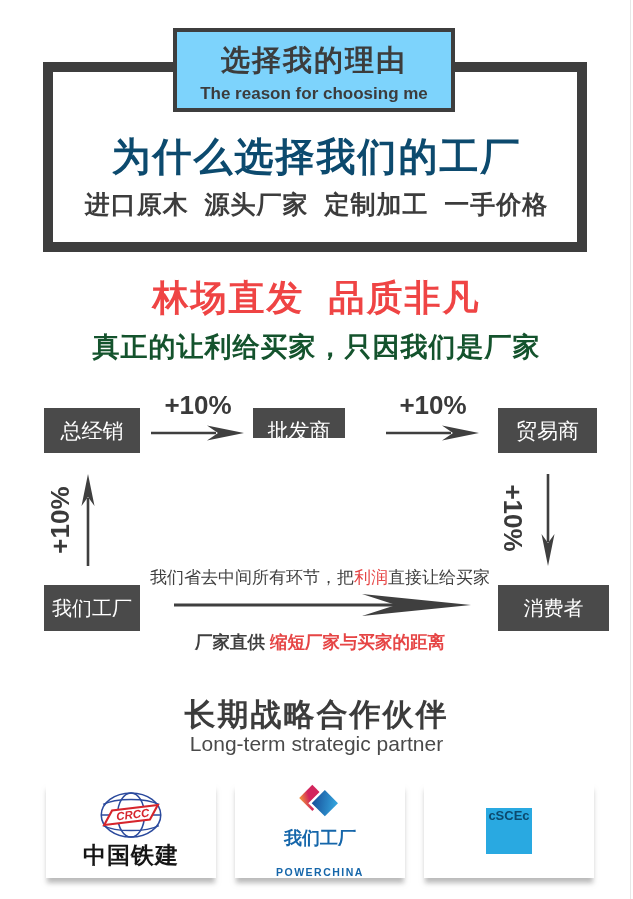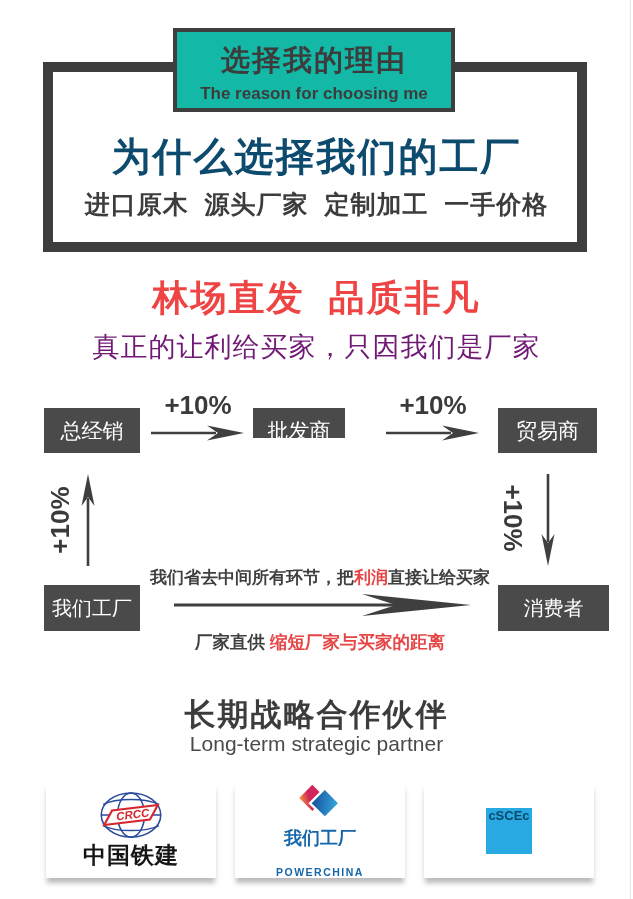--- a/index.html
+++ b/index.html
@@ -4,53 +4,53 @@
 <style>
   html,body{margin:0;padding:0;background:#ffffff;}
   body{font-family:"Liberation Sans","DejaVu Sans",sans-serif;color:#3f3f3f;}
   .page{position:relative;width:633px;height:899px;background:#fff;overflow:hidden;}
   .edge-line{position:absolute;left:630px;top:0;width:1px;height:100%;background:#e7e7e7;}
 
   
   .outer-box{position:absolute;left:43px;top:62px;width:544px;height:190px;
              border:10px solid #3e3e3e;box-sizing:border-box;background:#fff;}
   .badge{position:absolute;left:173px;top:28px;width:282px;height:84px;
-         border:4px solid #3e3e3e;box-sizing:border-box;background:#14b8a6;z-index:2;
+         border:4px solid #3e3e3e;box-sizing:border-box;background:#7dd3fc;z-index:2;
          text-align:center;}
   .badge-title{font-size:29px;font-weight:800;letter-spacing:2px;margin-top:9px;color:#3c3c3c;}
   .badge-sub{font-size:17px;font-weight:700;margin-top:3px;color:#3c3c3c;}
   .main-title{position:absolute;left:0;top:130px;width:100%;text-align:center;
               font-size:39px;font-weight:900;letter-spacing:2px;color:#0c4a6e;}
   .main-sub{position:absolute;left:0;top:188px;width:100%;text-align:center;
             font-size:25px;font-weight:700;letter-spacing:1px;color:#3c3c3c;}
   .ws-pre{white-space:pre;}
 
   
   .hero-title{position:absolute;left:0;top:274px;width:100%;text-align:center;
               font-size:36px;font-weight:900;letter-spacing:2px;color:#ef4444;}
   .hero-sub{position:absolute;left:0;top:329px;width:100%;text-align:center;
-            font-size:27px;font-weight:400;letter-spacing:1px;color:#701a75;}
+            font-size:27px;font-weight:700;letter-spacing:1px;color:#14532d;}
 
   
   .node{position:absolute;background:#4a4a4a;color:#fff;text-align:center;}
   .node-1{left:44px;top:408px;width:96px;height:45px;line-height:45px;font-size:21px;}
   .node-2{left:253px;top:408px;width:92px;height:30px;line-height:45px;font-size:21px;}
   .node-3{left:498px;top:408px;width:99px;height:45px;line-height:45px;font-size:21px;}
   .node-factory{left:44px;top:585px;width:96px;height:46px;line-height:46px;font-size:20px;}
   .node-consumer{left:498px;top:585px;width:111px;height:46px;line-height:46px;font-size:20px;}
   .inc-label{position:absolute;width:100px;text-align:center;font-size:26px;font-weight:600;color:#3a3a3a;}
   .inc-1{left:148px;top:390px;}
   .inc-2{left:383px;top:390px;}
   .vlabel{position:absolute;width:90px;height:30px;line-height:30px;text-align:center;
           font-size:26px;font-weight:600;color:#3a3a3a;}
   .vlabel-left{left:15px;top:505px;transform:rotate(-90deg);}
   .vlabel-right{left:468px;top:503px;transform:rotate(90deg);}
   .svg-abs{position:absolute;}
   .arrow-text{position:absolute;left:147px;top:566px;width:346px;text-align:center;
-              font-size:17px;font-weight:700;color:#3f3f3f;}
+              font-size:17px;font-weight:400;color:#3f3f3f;}
   .caption{position:absolute;left:147px;top:630px;width:346px;text-align:center;
            font-size:17.5px;font-weight:600;color:#3f3f3f;}
   .red{color:#e64545;}
 
   
   .partner-title{position:absolute;left:0;top:694px;width:100%;text-align:center;
                  font-size:31px;font-weight:900;letter-spacing:2px;color:#3c3c3c;}
   .partner-sub{position:absolute;left:0;top:732px;width:100%;text-align:center;
                font-size:21px;font-weight:400;color:#4a4a4a;}
   .card{position:absolute;top:783px;width:170px;height:95px;background:#fff;

